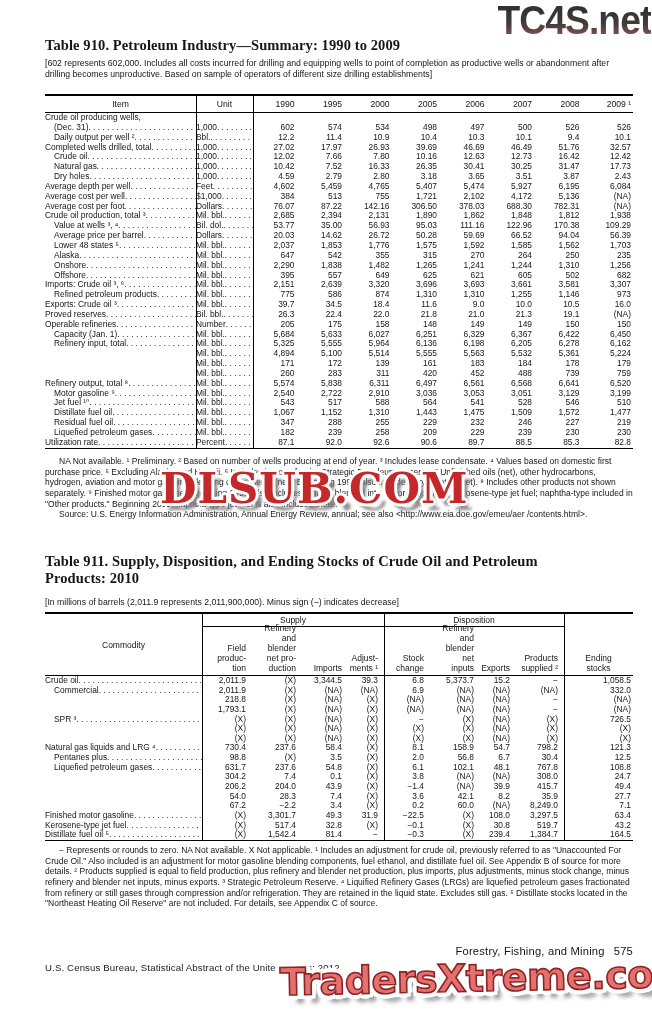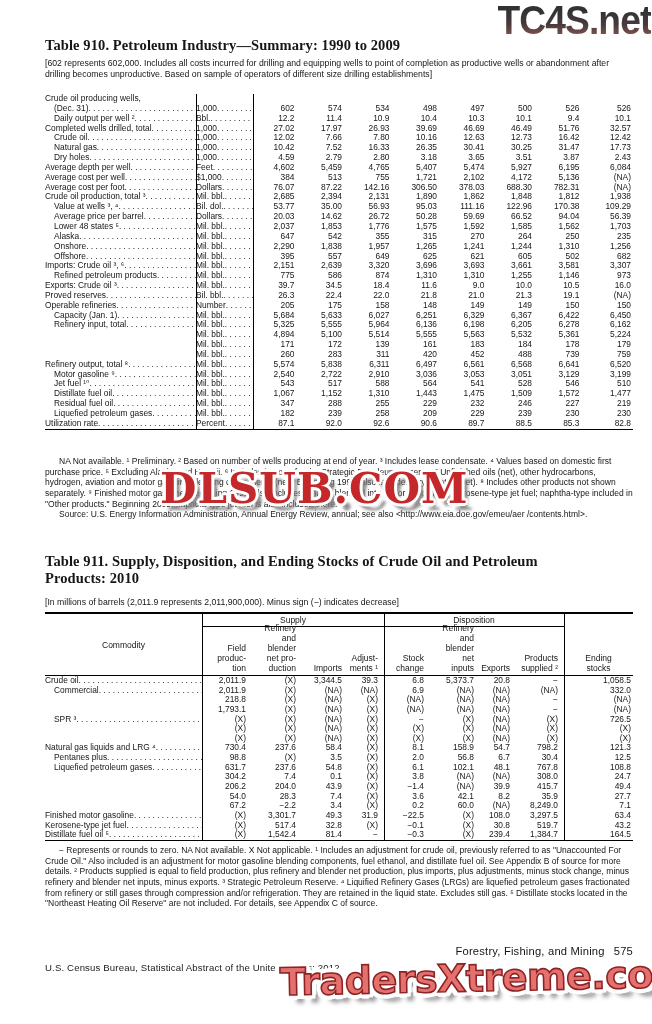--- a/index.html
+++ b/index.html
@@ -77,20 +77,32 @@
 </style>
 </head>
 <body>
 
 <div class="page">
 
   <div class="abs tbl-title" style="top:37px;">Table 910. Petroleum Industry—Summary: 1990 to 2009</div>
   <div class="abs tbl-note" style="top:58px;">[602 represents 602,000. Includes all costs incurred for drilling and equipping wells to point of completion as productive wells or abandonment after drilling becomes unproductive. Based on sample of operators of different size drilling establishments]</div>
 
   <div class="abs tblwrap" style="top:94px;">
+    <div class="g910" id="t910-head">
+      <div class="hc">Item</div>
+      <div class="hc">Unit</div>
+      <div class="num">1990</div>
+      <div class="num">1995</div>
+      <div class="num">2000</div>
+      <div class="num">2005</div>
+      <div class="num">2006</div>
+      <div class="num">2007</div>
+      <div class="num">2008</div>
+      <div class="num">2009 ¹</div>
+    </div>
     <div id="t910-body">
 
         <div class="row g910 ind0 nodots">
           <div class="cell lblcell">
             <span class="txt">Crude oil producing wells,</span>
             <span class="dots"></span>
           </div>
           <div class="cell unitcell">
             <span class="txt"></span>
             <span class="dots"></span>
@@ -375,21 +387,21 @@
           <div class="cell lblcell">
             <span class="txt">Onshore</span>
             <span class="dots"></span>
           </div>
           <div class="cell unitcell">
             <span class="txt">Mil. bbl.</span>
             <span class="dots"></span>
           </div>
           <div class="cell num">2,290</div>
           <div class="cell num">1,838</div>
-          <div class="cell num">1,957</div>
+          <div class="cell num">1,482</div>
           <div class="cell num">1,265</div>
           <div class="cell num">1,241</div>
           <div class="cell num">1,244</div>
           <div class="cell num">1,310</div>
           <div class="cell num">1,256</div>
         </div>
 
         <div class="row g910 ind1">
           <div class="cell lblcell">
             <span class="txt">Offshore</span>
@@ -779,21 +791,21 @@
           <div class="cell lblcell">
             <span class="txt">Crude oil</span>
             <span class="dots"></span>
           </div>
           <div class="cell num">2,011.9</div>
           <div class="cell num">(X)</div>
           <div class="cell num">3,344.5</div>
           <div class="cell num">39.3</div>
           <div class="cell num">6.8</div>
           <div class="cell num">5,373.7</div>
-          <div class="cell num">20.8</div>
+          <div class="cell num">15.2</div>
           <div class="cell num">−</div>
           <div class="cell num">1,058.5</div>
         </div>
 
         <div class="row g911 ind1">
           <div class="cell lblcell">
             <span class="txt">Commercial</span>
             <span class="dots"></span>
           </div>
           <div class="cell num">2,011.9</div>

